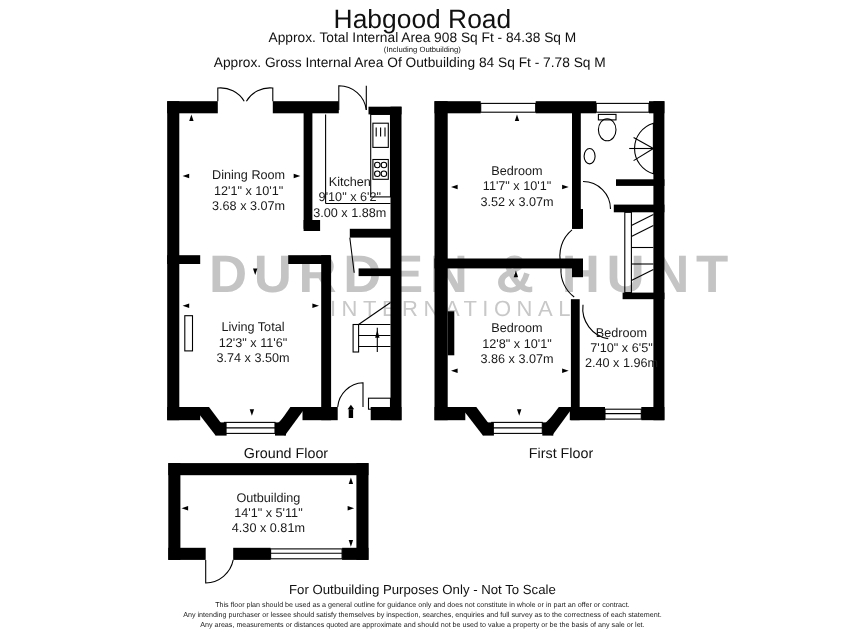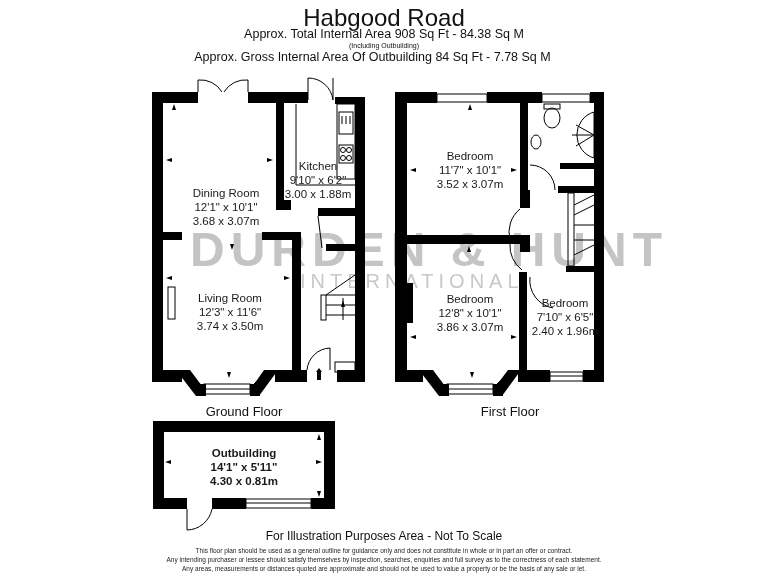--- a/index.html
+++ b/index.html
@@ -212,58 +212,58 @@
     <polygon points="470,104 468,110 472,110"></polygon>
     <polygon points="410,170 416,168 416,172"></polygon>
     <polygon points="517,170 511,168 511,172"></polygon>
     <polygon points="469,246 467,252 471,252"></polygon>
     <polygon points="410,337 416,335 416,339"></polygon>
     <polygon points="517,337 511,335 511,339"></polygon>
     <polygon points="472,378 470,372 474,372"></polygon>
   </g>
 </svg>
 
-<div class="room-label" style="left:186px; top:153px; width:80px;margin-top:33px;">
+<div class="room-label" style="left:186px; top:153px; width:80px;">
   <div>Dining Room</div>
   <div>12'1" x 10'1"</div>
   <div>3.68 x 3.07m</div>
 </div>
 <div class="room-label" style="left:282px; top:159px; width:72px;text-align:center;">
   <div>Kitchen</div>
   <div>9'10" x 6'2"</div>
   <div>3.00 x 1.88m</div>
 </div>
 <div class="room-label" style="left:190px; top:291px; width:80px;">
-  <div>Living Room</div>
+  <div>Living Total</div>
   <div>12'3" x 11'6"</div>
   <div>3.74 x 3.50m</div>
 </div>
-<div class="floor-label" style="left:184px; top:404px; width:120px;">Ground Floor</div>
+<div class="floor-label" style="left:200px; top:404px; width:120px;">Ground Floor</div>
 
 <div class="room-label" style="left:425px; top:149px; width:90px;">
   <div>Bedroom</div>
   <div>11'7" x 10'1"</div>
   <div>3.52 x 3.07m</div>
 </div>
 <div class="room-label" style="left:425px; top:292px; width:90px;">
   <div>Bedroom</div>
   <div>12'8" x 10'1"</div>
   <div>3.86 x 3.07m</div>
 </div>
 <div class="room-label" style="left:530px; top:296px; width:70px;">
   <div>Bedroom</div>
   <div>7'10" x 6'5"</div>
   <div>2.40 x 1.96m</div>
 </div>
 <div class="floor-label" style="left:450px; top:404px; width:120px;">First Floor</div>
 
-<div class="room-label" style="left:199px; top:446px; width:90px;font-weight:bold;">
+<div class="room-label" style="left:199px; top:446px; width:90px;">
   <div>Outbuilding</div>
   <div>14'1" x 5'11"</div>
   <div>4.30 x 0.81m</div>
 </div>
 
-<div class="abs center foot1">For Illustration Purposes Area - Not To Scale</div>
+<div class="abs center foot1">For Outbuilding Purposes Only - Not To Scale</div>
 <div class="abs center foot2">
   <div>This floor plan should be used as a general outline for guidance only and does not constitute in whole or in part an offer or contract.</div>
   <div>Any intending purchaser or lessee should satisfy themselves by inspection, searches, enquiries and full survey as to the correctness of each statement.</div>
   <div>Any areas, measurements or distances quoted are approximate and should not be used to value a property or be the basis of any sale or let.</div>
 </div>
 
 </body></html>

